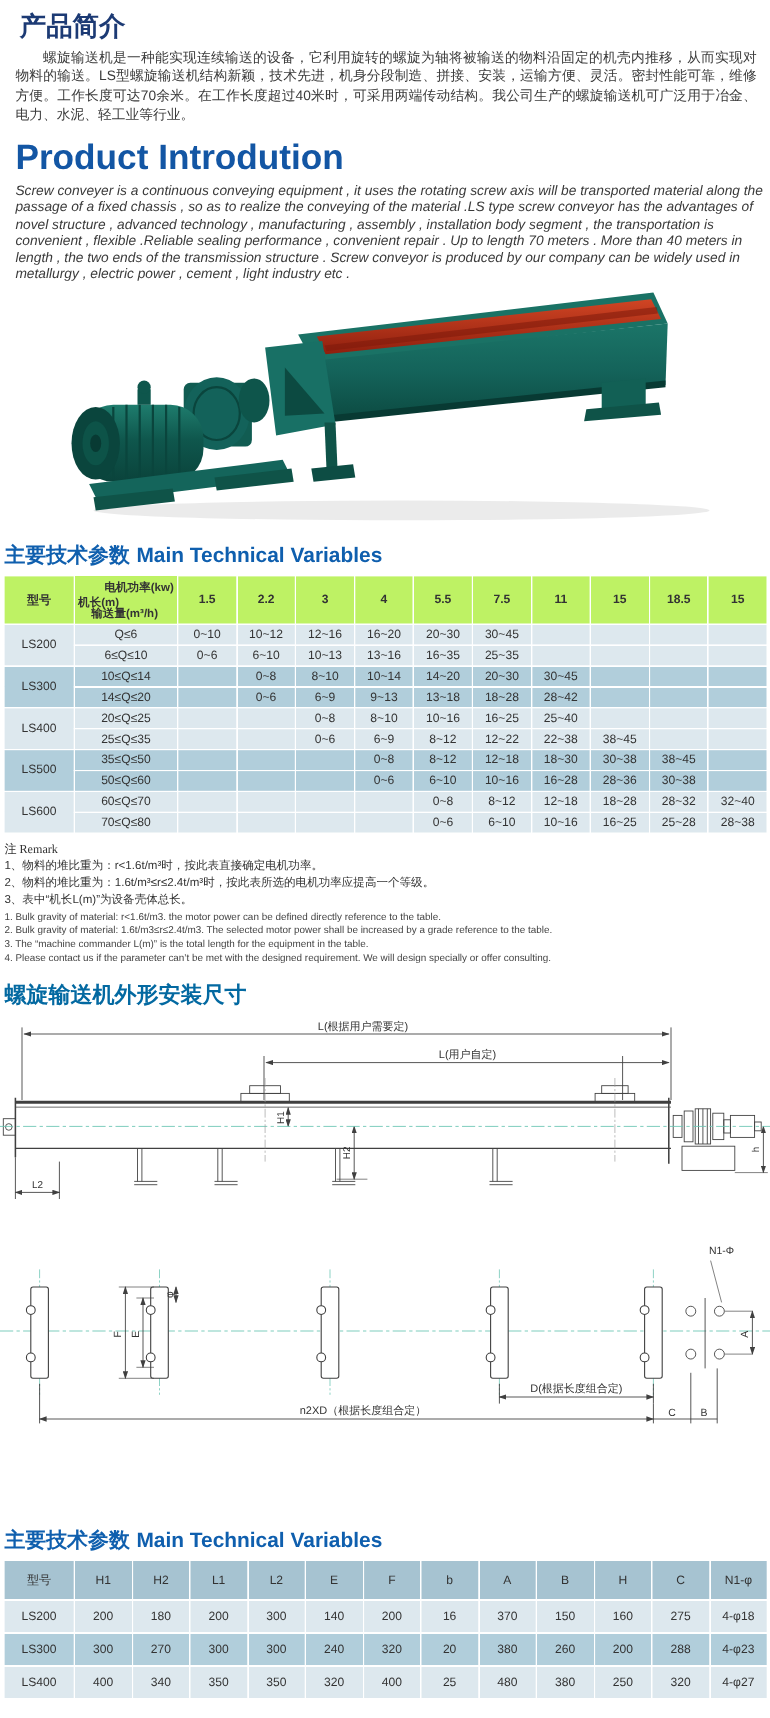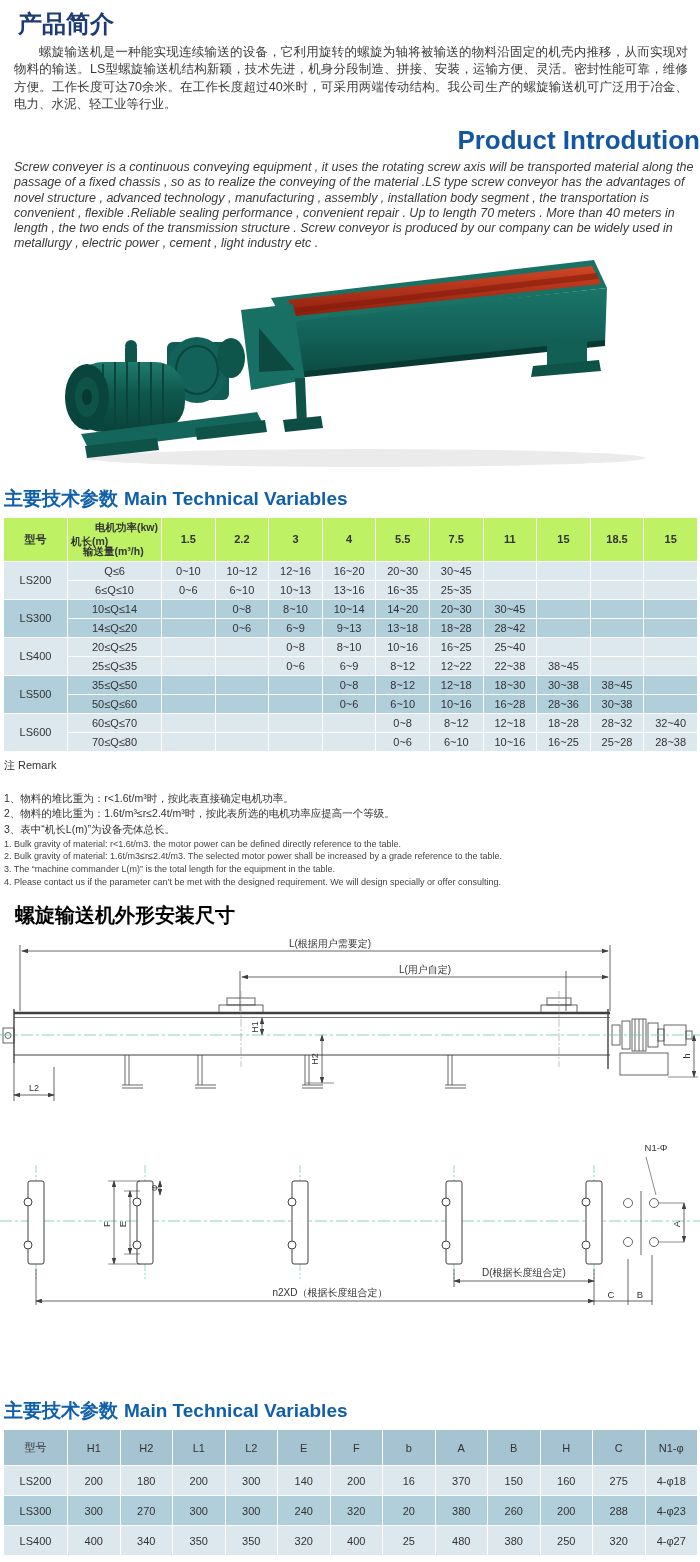--- a/index.html
+++ b/index.html
@@ -2,21 +2,21 @@
 <html><head>
 <meta charset="utf-8">
 <style>
   * { box-sizing: border-box; }
   body { margin:0; background:#fff; width:700px; font-family:"Liberation Sans","DejaVu Sans",sans-serif; color:#333; }
   .page { width:700px; min-height:1562px; position:relative; overflow:hidden; }
 
   
   .cn-main-title { color:#1c3a74; font-size:24px; font-weight:bold; padding:8px 0 4px 18px; }
   .cn-body { font-size:12.5px; line-height:1.38; color:#3a3a3a; padding:0 12px 0 14px; text-indent:2em; text-align:justify; margin:0; }
-  .en-main-title { color:#1356a4; font-size:26px; font-weight:bold; padding:12px 0 2px 14px;text-align:right; }
+  .en-main-title { color:#1356a4; font-size:32px; font-weight:bold; padding:12px 0 2px 14px; }
   .en-body { font-size:12.5px; line-height:1.22; color:#3a3a3a; padding:2px 6px 0 14px; margin:0;font-style:italic; }
 
   .photo-wrap { height:218px; margin-top:6px; display:flex; justify-content:center; align-items:flex-start; }
 
   .sec-heading { font-size:19px; font-weight:bold; color:#0f5fae; padding:10px 0 5px 4px; }
   .sec-heading .en { margin-left:6px; }
 
   
   table { border-collapse:collapse; table-layout:fixed; width:694px; margin-left:3px; text-align:center; }
   th, td { border:1px solid #fff; overflow:hidden; }
@@ -26,25 +26,25 @@
   .row-light td { background:#dde8ee; }
   .row-blue td { background:#b1cedb; }
   .diag-th { position:relative; padding:0; background-color:#a6c3d1;
     background-image:linear-gradient(to bottom right, rgba(0,0,0,0) 49.2%, #fff 49.2%, #fff 50.8%, rgba(0,0,0,0) 50.8%); }
   .diag-power { position:absolute; top:3px; right:3px; font-size:10.5px; }
   .diag-length { position:absolute; top:17px; left:3px; font-size:10.5px; }
   .diag-capacity { position:absolute; bottom:2px; left:15px; font-size:10.5px; }
 
   
   .remark { padding:6px 0 0 4px; }
-  .remark-title { font-size:11px; margin-bottom:18px; }
+  .remark-title { font-size:11px; margin-bottom:1px;font-family:Liberation Serif, serif; }
   .remark-cn div { font-size:10.5px; line-height:1.5; color:#333; }
   .remark-en div { font-size:9px; line-height:1.4; color:#444; }
 
-  .outline-heading-cn { font-size:20px; font-weight:bold; color:#000000; padding:14px 0 0 15px; }
+  .outline-heading-cn { font-size:20px; font-weight:bold; color:#0369a1; padding:14px 0 0 4px; }
   .outline-heading-en { font-size:16.5px; color:#1b6ab8; padding:0 0 4px 4px; }
 
   .drawing { display:block; margin:6px auto 0 auto; }
 
   
   .t2 { font-size:11px; }
   .t2 thead th { background:#a6c3d1; height:36px; font-weight:normal; }
   .t2 td { height:30px; }
 
   svg text { font-family:"Liberation Sans","DejaVu Sans",sans-serif; }

